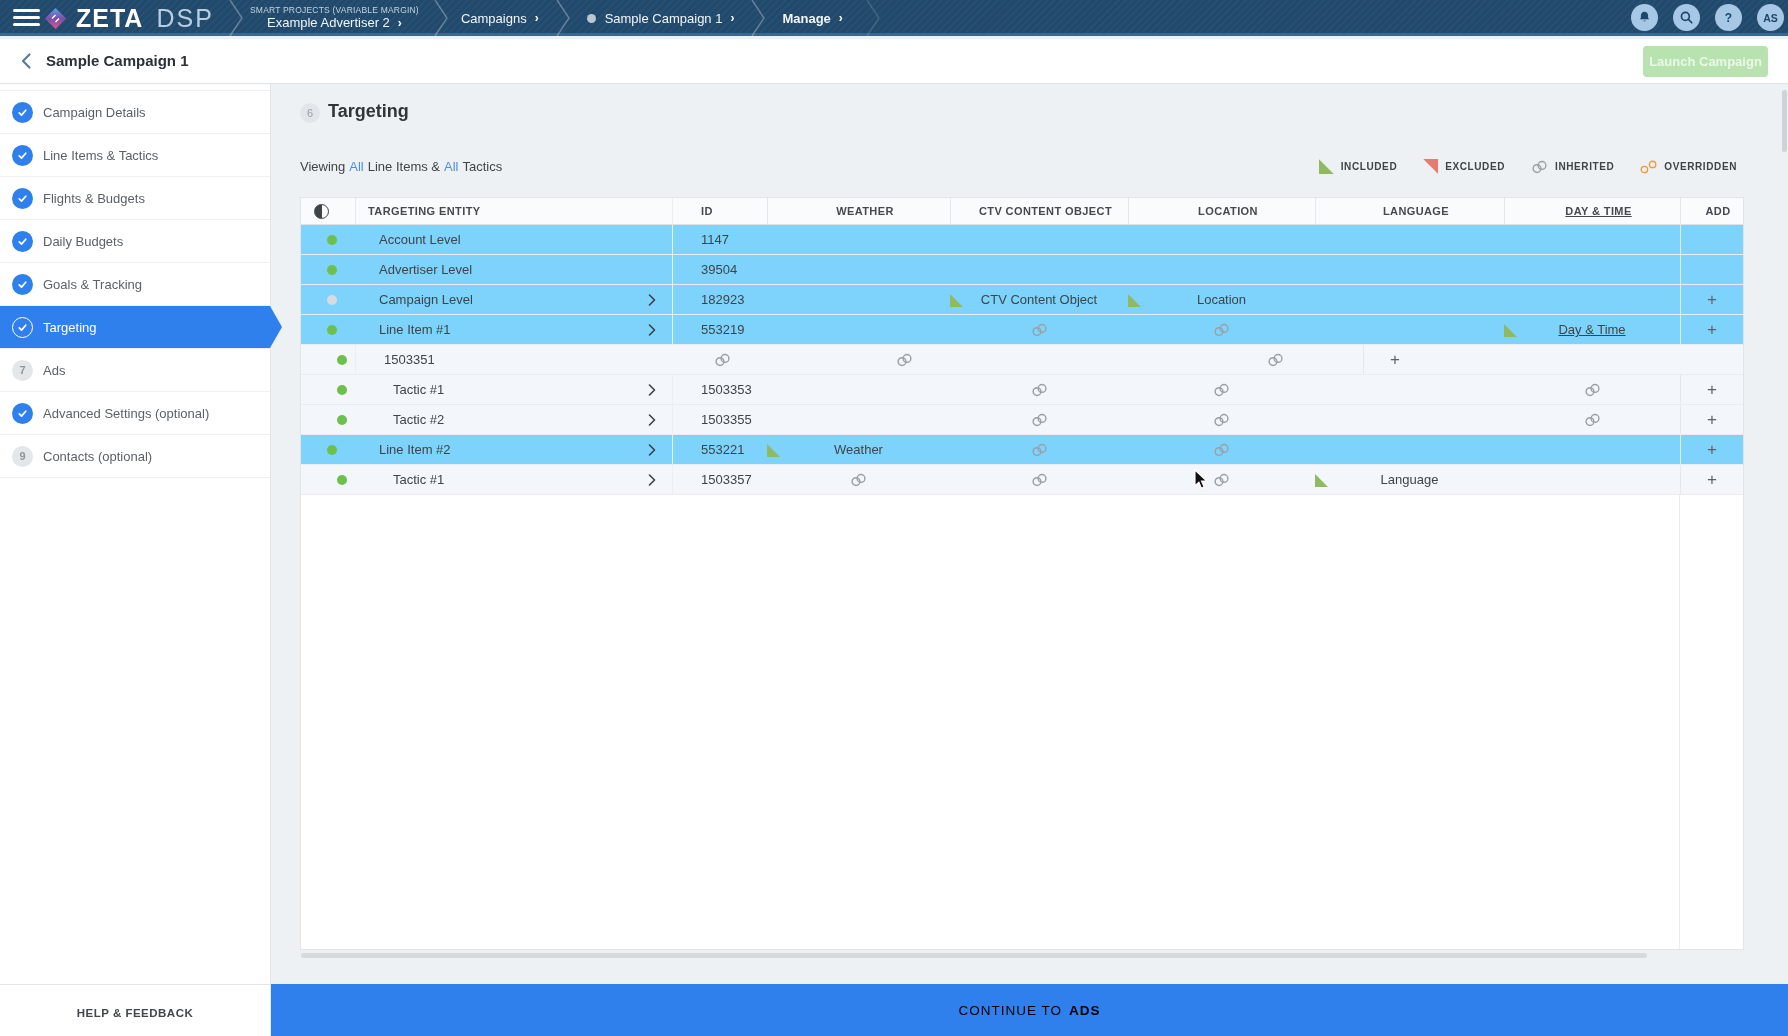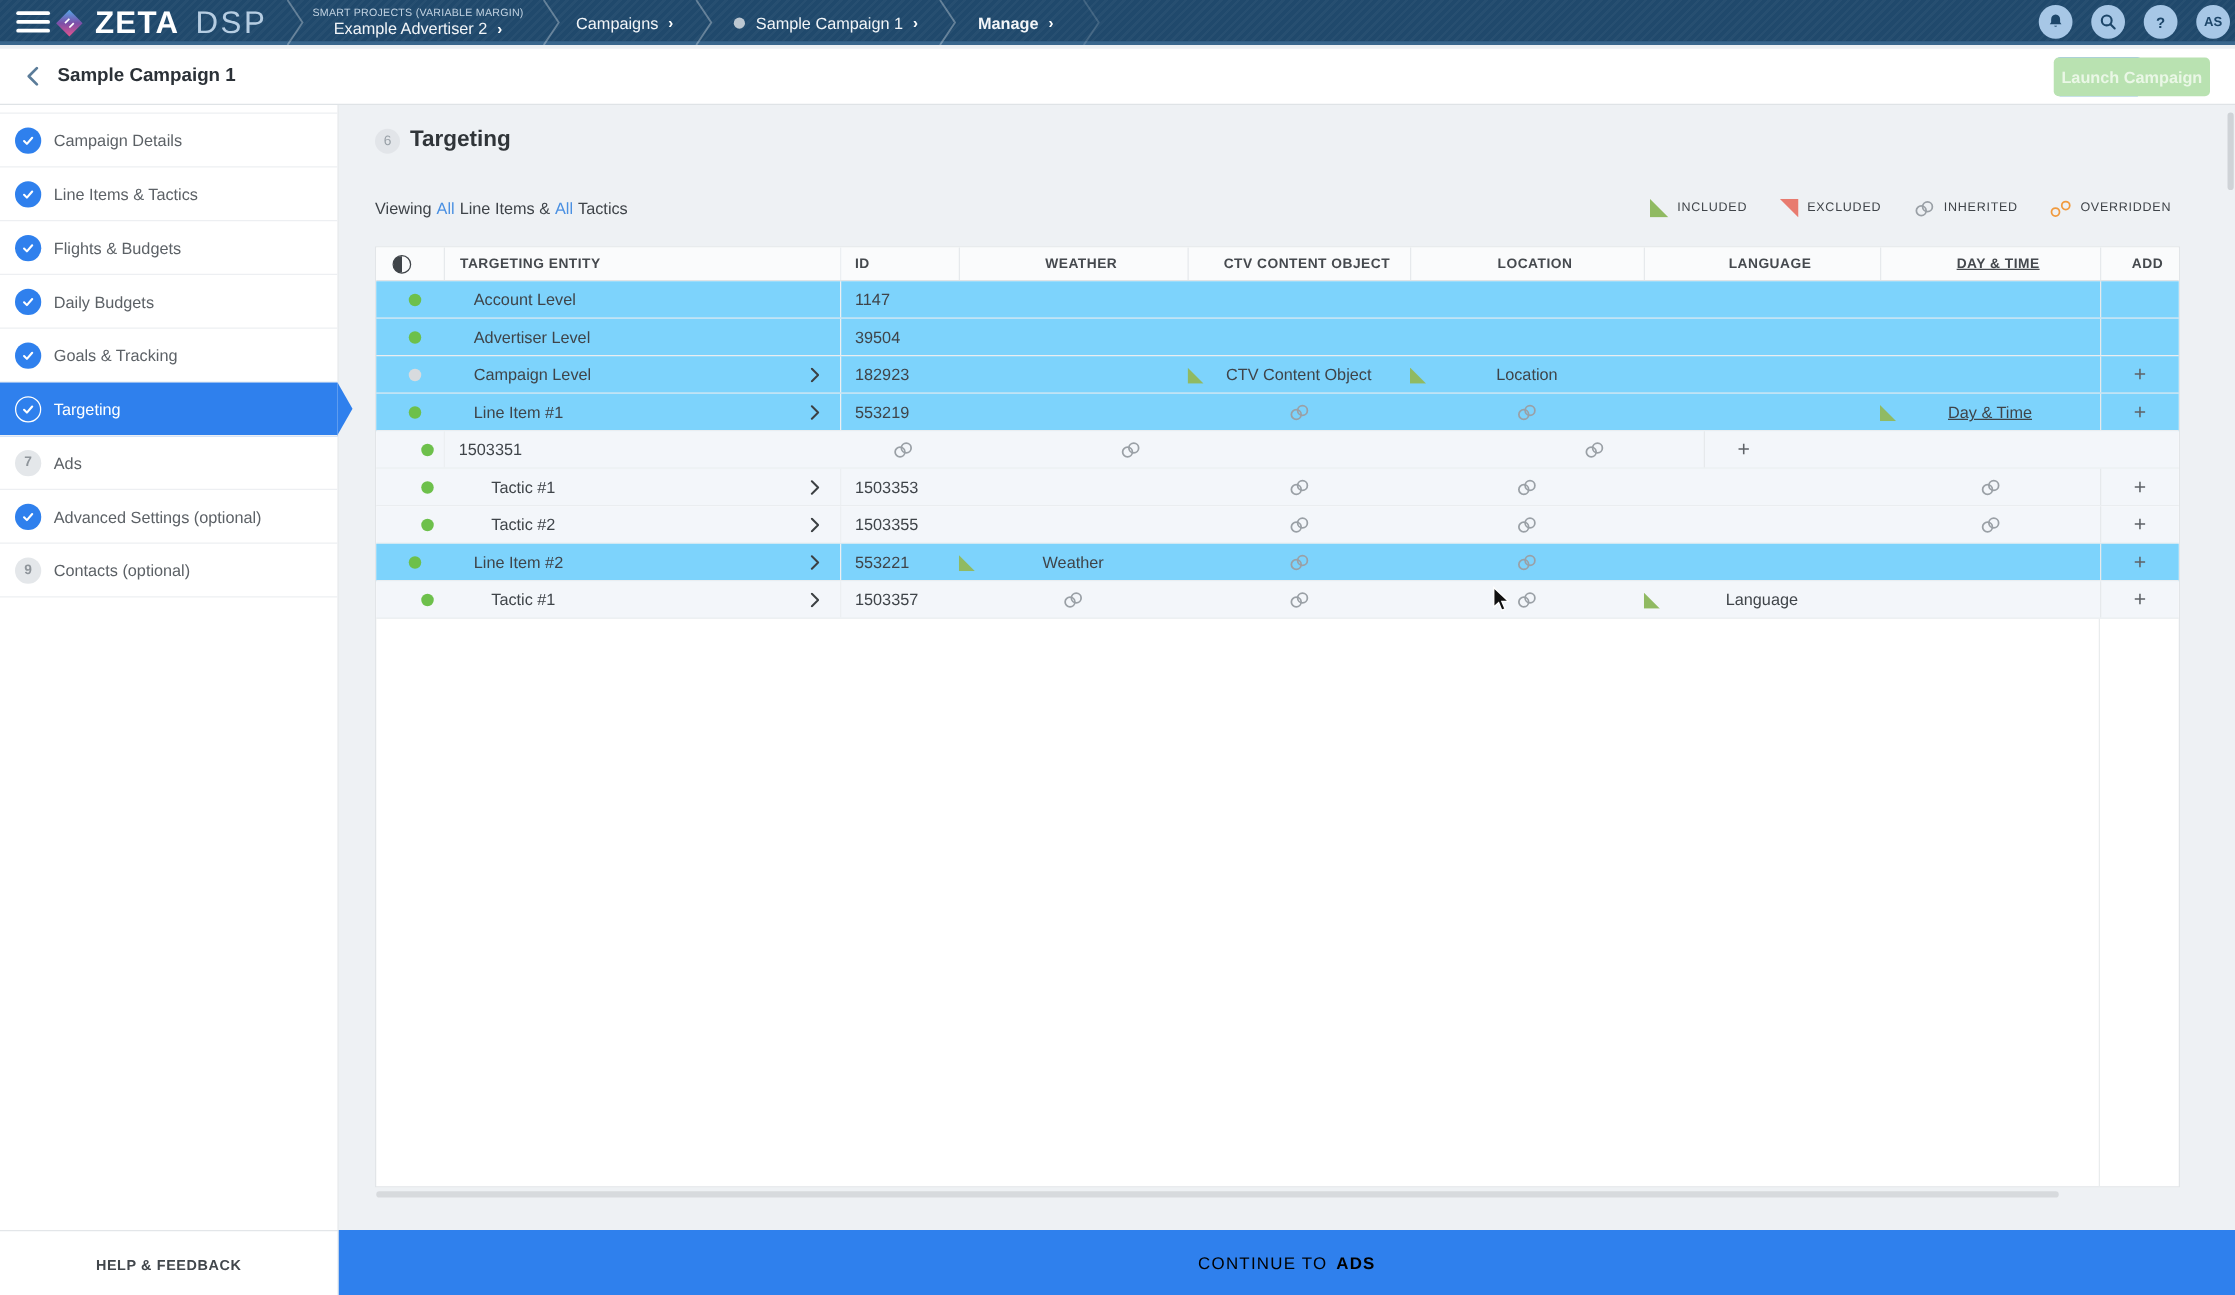--- a/index.html
+++ b/index.html
@@ -65,36 +65,36 @@
   
   .step-circle { position:absolute; left:300px; top:103px; width:20px; height:20px; border-radius:50%;
     background:#e2e5e9; color:#98a0a7; font-size:11px; display:flex; align-items:center; justify-content:center; }
   .section-title { position:absolute; left:328px; top:101px; font-size:18px; font-weight:bold; color:#303539; }
   .viewing { position:absolute; left:300px; top:159px; font-size:13px; color:#3f4449; }
   .viewing span { margin-right:4px; }
   .viewing .all-link { color:#4a90e2; cursor:pointer; }
 
   .legend { position:absolute; right:51px; top:159px; display:flex; gap:26px; align-items:center; }
   .legend-item { display:flex; align-items:center; gap:7px; }
-  .legend-item .llabel { font-size:10px; font-weight:normal; letter-spacing:.6px; color:#3f4449; }
+  .legend-item .llabel { font-size:10px; font-weight:bold; letter-spacing:.6px; color:#3f4449; }
   .tri { width:15px; height:15px; }
   .tri-inc { background:#90ba62; clip-path:polygon(0 0, 0 100%, 100% 100%); }
   .tri-exc { background:#e87b6f; clip-path:polygon(0 0, 100% 0, 100% 100%); }
 
   
   .ttable { position:absolute; left:300px; top:197px; width:1444px; height:753px; background:#fff;
     border:1px solid #e2e5e8; }
   .thead { height:27px; display:flex; background:#fafbfc; border-bottom:1px solid #dfe3e6; }
   .th { font-size:11px; font-weight:bold; color:#45494e; letter-spacing:.4px;
     display:flex; align-items:center; padding-left:12px; border-left:1px solid #e6e9ec; }
   .th:first-child { border-left:none; }
   .trow { height:30px; display:flex; background:#7dd3fc; border-bottom:1px solid #eaedf0; font-size:13px; color:#3f4449; }
   .trow.tactic { background:#f3f6fa; }
   .cell { position:relative; display:flex; align-items:center; }
-  .c-status{width:54px;} .c-entity{width:317px;} .c-id{width:95px; border-left:1px solid #eceff2; padding-left:11px;}
+  .c-status{width:54px;} .c-entity{width:317px;} .c-id{width:95px; border-left:1px solid #eceff2; padding-left:28px;}
   .c-weather{width:183px;} .c-ctv{width:178px;} .c-location{width:187px;} .c-language{width:189px;} .c-daytime{width:176px;text-decoration:underline;}
   .c-weather,.c-ctv,.c-location,.c-language,.c-daytime { justify-content:center; }
   .c-add{width:63px; border-left:1px solid #e6e9ec; justify-content:center;}
   .dot { width:10px; height:10px; border-radius:50%; margin-left:26px; }
   .trow.tactic .dot { margin-left:36px; }
   .dot.green{ background:#6dc04b; } .dot.gray{ background:#d8dbde; }
   .entity-label { margin-left:24px; }
   .trow.tactic .entity-label { margin-left:38px; }
   .row-chev { position:absolute; right:16px; top:9px; cursor:pointer; }
   .cell-tri { position:absolute; left:0; top:9px; width:13px; height:13px; background:#90ba62;

